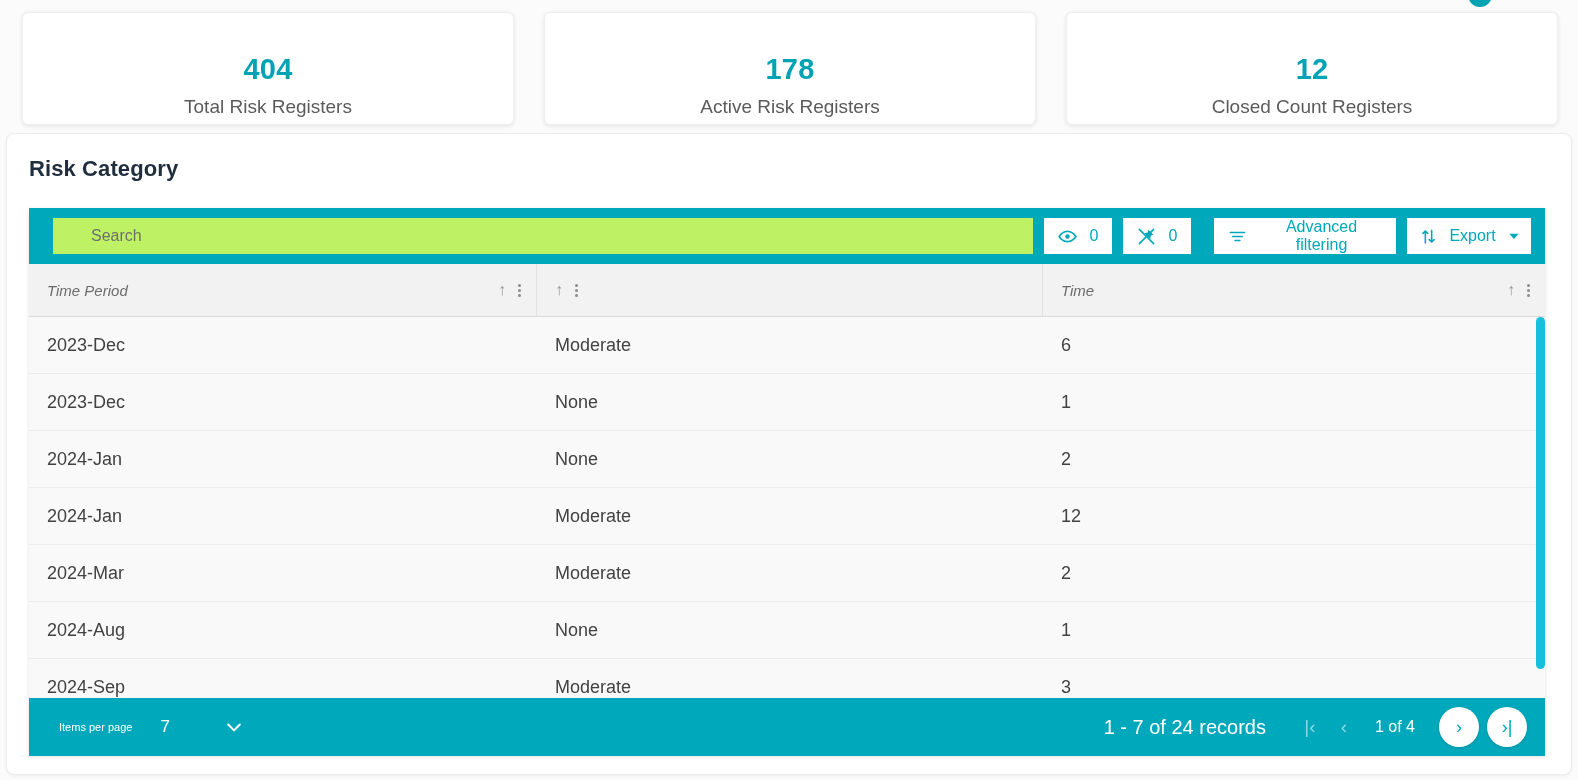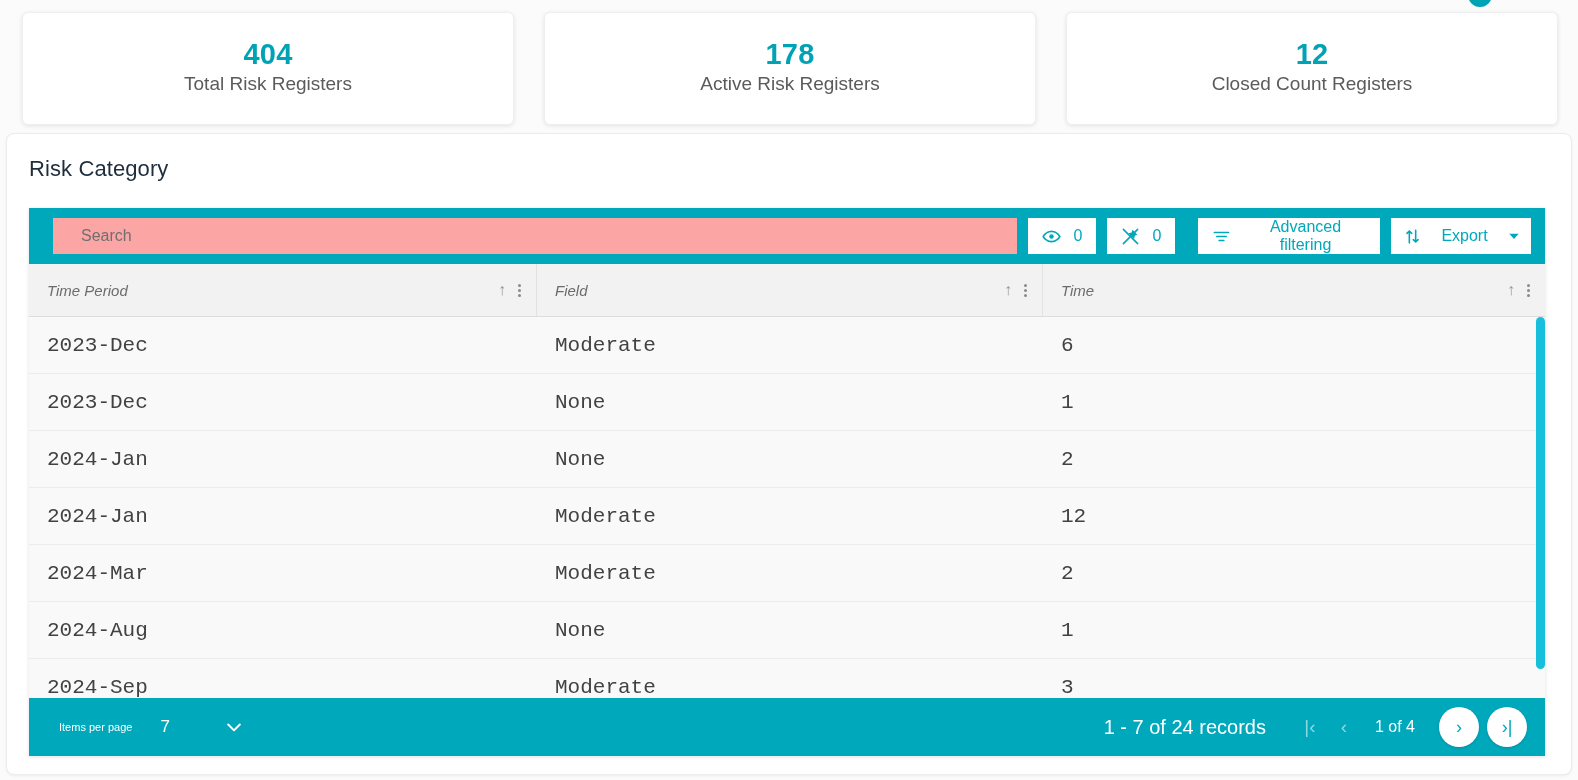--- a/index.html
+++ b/index.html
@@ -26,34 +26,34 @@
   }
   .stat-card {
     flex: 1;
     background: #ffffff;
     border-radius: 6px;
     border: 1px solid #efefef;
     box-shadow: 0 1px 4px rgba(0,0,0,0.10);
     display: flex;
     flex-direction: column;
     align-items: center;
-    justify-content: center;
+    justify-content: flex-end;
     padding-bottom: 6px;
   }
   .stat-value {
     font-size: 29px;
     font-weight: 600;
     color: #00a3b4;
     line-height: 1.25;
     letter-spacing: .2px;
   }
   .stat-label {
     font-size: 19px;
     color: #5b5b5b;
-    margin-top: 0;
+    margin-top: 9px;
     font-weight: 400;
   }
 
   
   .top-dot {
     position: absolute;
     top: -7px;
     left: 1468px;
     width: 24px;
     height: 14px;
@@ -69,21 +69,21 @@
     width: 1566px;
     height: 642px;
     background: #ffffff;
     border: 1px solid #ececec;
     border-radius: 8px;
     box-shadow: 0 1px 3px rgba(0,0,0,0.06);
     overflow: hidden;
   }
   .panel-title {
     font-size: 22px;
-    font-weight: 400;
+    font-weight: 700;
     color: #1f2d3d;
     padding: 22px 0 0 22px;
     letter-spacing: .1px;
   }
 
   
   .grid {
     position: absolute;
     left: 22px;
     top: 74px;
@@ -101,47 +101,47 @@
     height: 56px;
     display: flex;
     align-items: center;
     padding: 0 14px 0 24px;
     gap: 11px;
     flex: none;
   }
   .search-box {
     flex: 1;
     height: 36px;
-    background: #fca5a5;
+    background: #bef264;
     border: none;
     outline: none;
     font-size: 16px;
     color: #555;
-    padding-left: 28px;
+    padding-left: 38px;
     font-family: "Liberation Sans", sans-serif;
   }
   .search-box::placeholder { color: #6f6f6f; opacity: 1; }
 
   .tbtn {
     height: 36px;
     background: #ffffff;
     border: none;
     display: flex;
     align-items: center;
     justify-content: center;
     gap: 10px;
     color: #00a8bb;
     font-size: 16px;
     cursor: pointer;
     font-family: "Liberation Sans", sans-serif;
     padding: 0 14px;
   }
   .tbtn.count { width: 68px; padding: 0; gap: 13px; }
   .tbtn.adv { width: 182px; gap: 14px; justify-content: flex-start; padding-left: 14px; margin-left: 12px;}
-  .tbtn.exp { width: 140px; gap: 0; padding: 0 10px 0 12px; justify-content: space-between;}
+  .tbtn.exp { width: 124px; gap: 0; padding: 0 10px 0 12px; justify-content: space-between;}
   .tbtn svg { display: block; }
   .cnt-num { font-size: 16px; color: #00a8bb; }
 
   
   .thead {
     display: flex;
     background: #f2f2f2;
     border-bottom: 1px solid #dcdcdc;
     height: 53px;
     flex: none;
@@ -173,23 +173,22 @@
     flex: 1;
     background: #f9f9f9;
     overflow: hidden;
     position: relative;
   }
   .trow {
     display: flex;
     height: 57px;
     border-bottom: 1px solid #ececec;
     align-items: center;
-    font-size: 21px;
+    font-size: 18px;
     color: #424242;
-    font-family: Liberation Mono, monospace;
   }
   .td { padding: 0 18px; height: 100%; display: flex; align-items: center; }
 
   .vscroll {
     position: absolute;
     right: 0;
     top: 0;
     width: 9px;
     height: 352px;
     background: #16c0dd;
@@ -331,21 +330,20 @@
           <span class="sort-ico">↑</span>
           <span class="dots">
               <i></i>
               <i></i>
               <i></i>
             </span>
         </span>
       </div>
 
       <div class="th col-2">
-        <span class="label">Field</span>
         <span class="th-icons">
           <span class="sort-ico">↑</span>
           <span class="dots">
               <i></i>
               <i></i>
               <i></i>
             </span>
         </span>
       </div>
 

